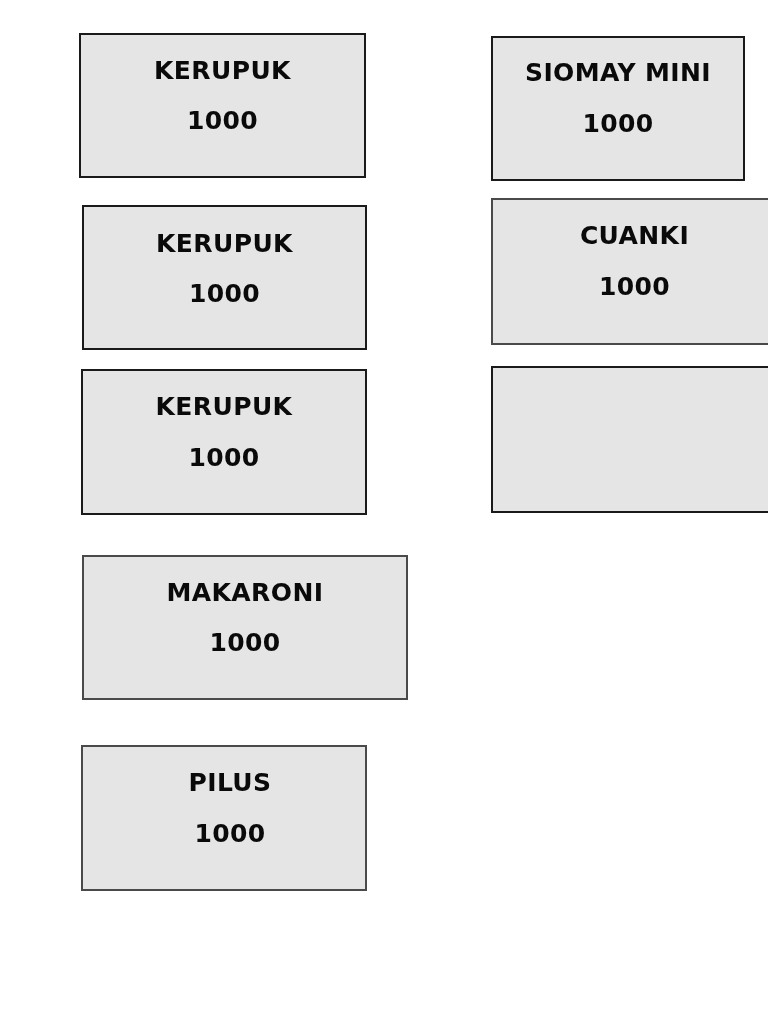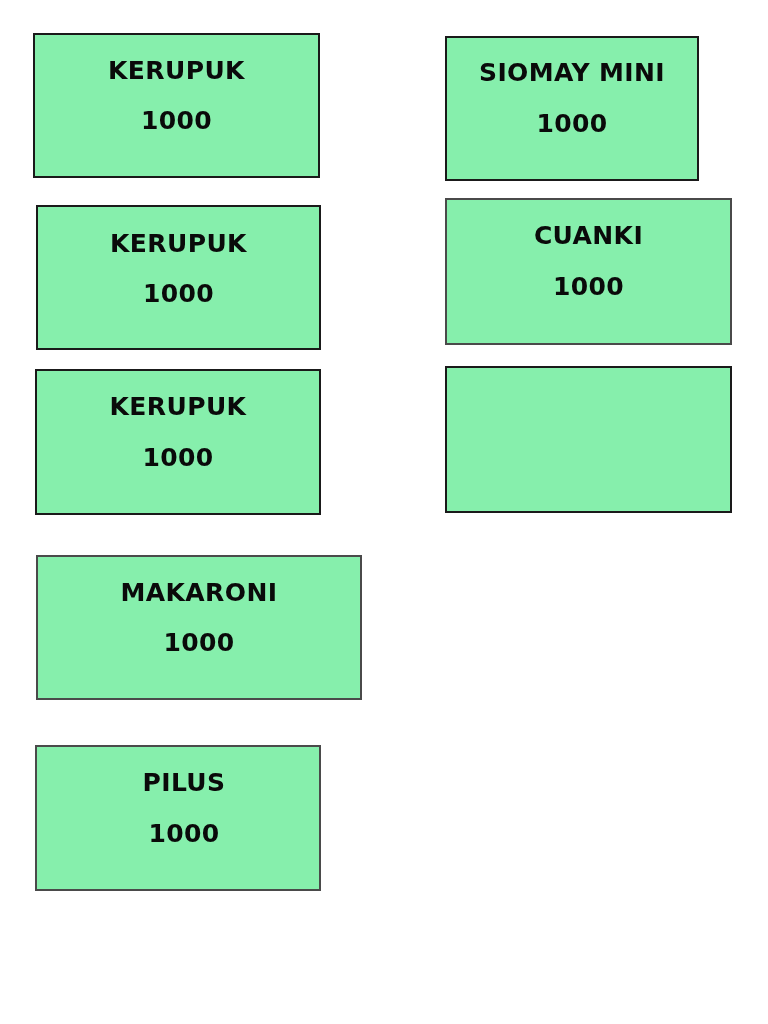--- a/index.html
+++ b/index.html
@@ -23,27 +23,28 @@
     left: 0;
     top: 0;
     width: 768px;
     height: 1024px;
     background: #ffffff;
   }
 
   .label-card {
     position: absolute;
     box-sizing: border-box;
-    background: #86efac;
+    background: #e5e5e5;
     border: 2px solid #1a1a1a;
     display: flex;
     flex-direction: column;
     align-items: center;
     justify-content: flex-start;
     overflow: hidden;
+    margin-left: 46px;
   }
 
   .label-card.soft-border {
     border-color: #4a4a4a;
   }
 
   .label-name {
     font-size: 25px;
     font-weight: bold;
     letter-spacing: 0.4px;

